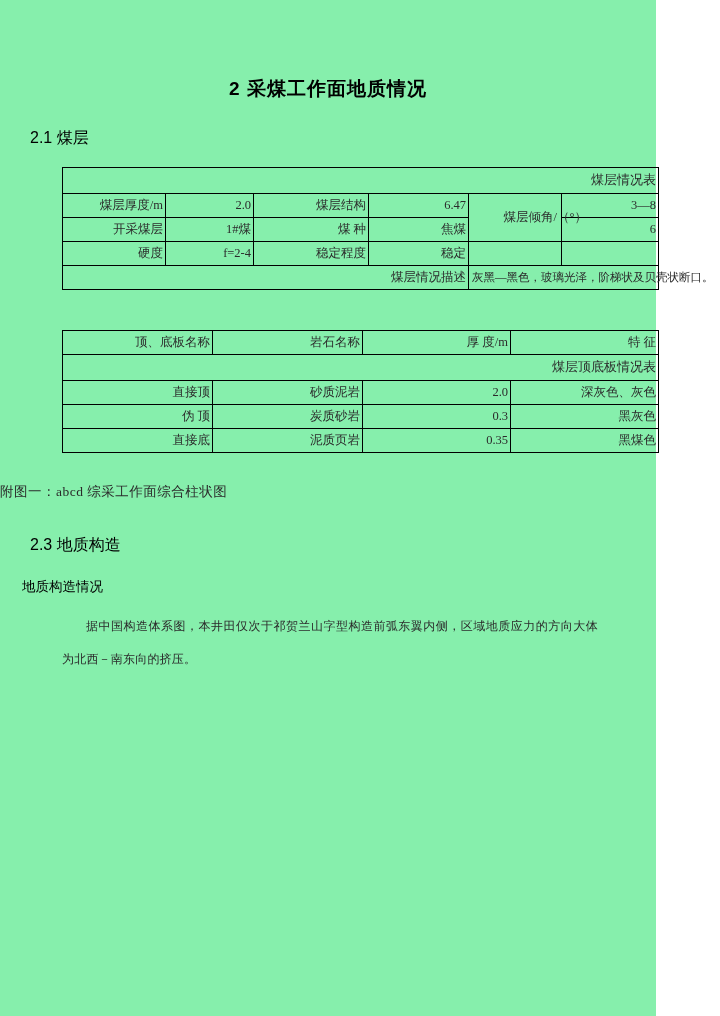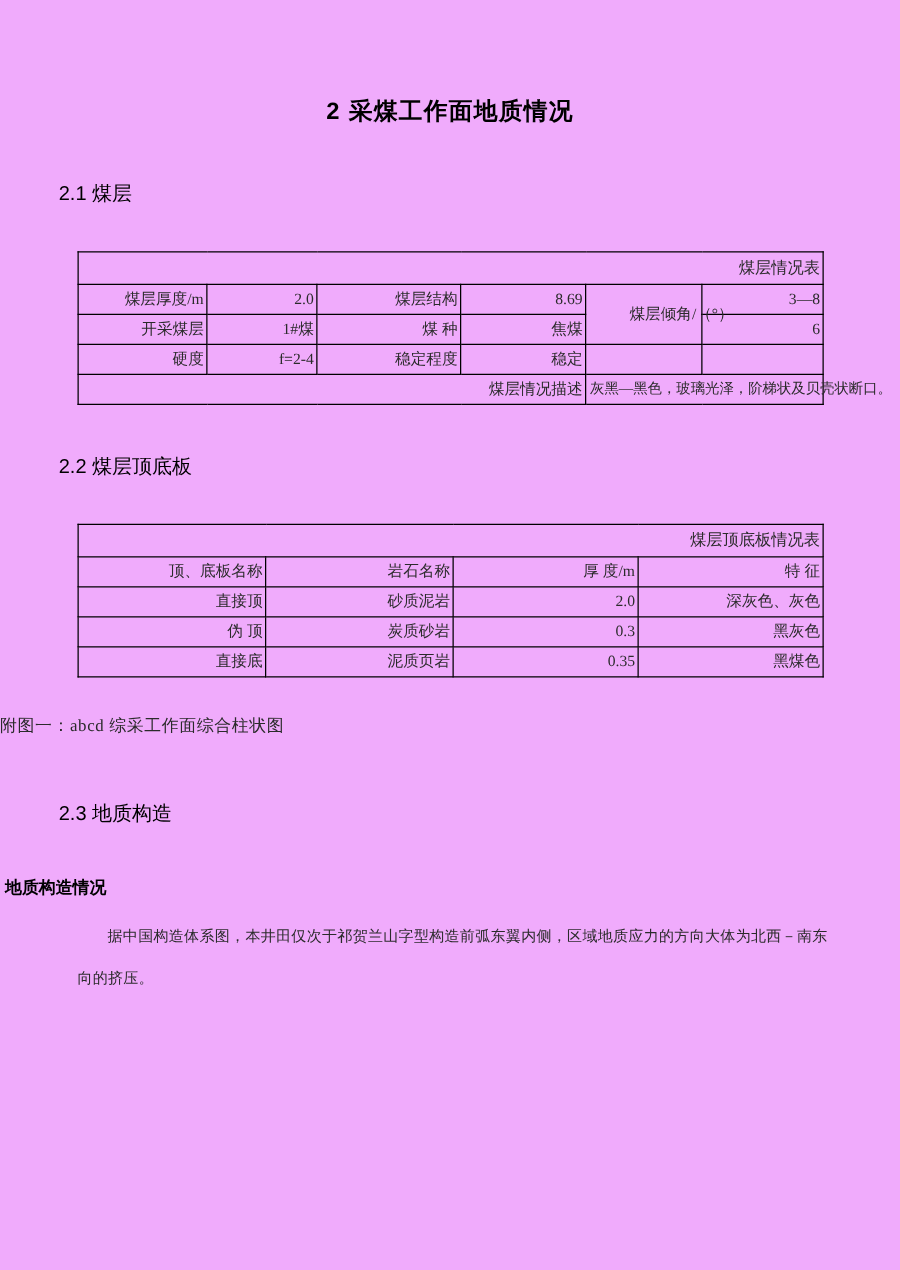--- a/index.html
+++ b/index.html
@@ -10,58 +10,58 @@
   }
   body {
     width: 720px;
     height: 1016px;
     font-family: "Liberation Serif", "DejaVu Serif", serif;
     color: #1a1a1a;
     position: relative;
     overflow: hidden;
   }
   .page {
-    width: 720px;
+    width: 656px;
     height: 1016px;
     box-sizing: border-box;
     padding: 0;
     position: relative;
-    background: #f0abfc;
+    background: #86efac;
   }
 
   
   .doc-title {
     text-align: center;
     font-family: "Liberation Sans", "DejaVu Sans", sans-serif;
     font-weight: bold;
     font-size: 19px;
     letter-spacing: 1px;
     margin: 0;
     padding-top: 76px;
     color: #000;
   }
 
   
   .h2 {
     font-family: "Liberation Sans", "DejaVu Sans", sans-serif;
     font-size: 16px;
     font-weight: normal;
     color: #000;
-    margin: 17px;
+    margin: 0;
     padding-left: 30px;
   }
   .h2.indent-less { }
 
   .h3-bold {
     font-family: "Liberation Sans", "DejaVu Sans", sans-serif;
     font-size: 13.5px;
-    font-weight: bold;
+    font-weight: normal;
     color: #000;
     margin: 0;
-    padding-left: 4px;
+    padding-left: 22px;
   }
 
   
   .tbl-wrap {
     padding: 0 0 0 62px;
   }
   table.doc-table {
     border-collapse: collapse;
     width: 596px;
     table-layout: fixed;
@@ -145,21 +145,21 @@
         <col style="width:97px">
       </colgroup>
       <tbody>
         <tr>
           <td class="caption-row" colspan="6">煤层情况表</td>
         </tr>
         <tr>
           <td>煤层厚度/m</td>
           <td>2.0</td>
           <td>煤层结构</td>
-          <td>8.69</td>
+          <td>6.47</td>
           <td rowspan="2">
             <span class="v-label">煤层倾角/（°）</span>
           </td>
           <td>3—8</td>
         </tr>
         <tr>
           <td>开采煤层</td>
           <td>1#煤</td>
           <td>煤  种</td>
           <td>焦煤</td>
@@ -176,43 +176,42 @@
         <tr>
           <td colspan="4">煤层情况描述</td>
           <td colspan="2" class="desc-left" style="font-size:11.5px;">灰黑—黑色，玻璃光泽，阶梯状及贝壳状断口。</td>
         </tr>
       </tbody>
     </table>
   </div>
 
   <div class="sp-22"></div>
 
-  <h2 class="h2">2.2 煤层顶底板</h2>
 
   <div class="sp-18"></div>
 
   <div class="tbl-wrap">
     <table class="doc-table">
       <colgroup>
         <col style="width:150px">
         <col style="width:150px">
         <col style="width:148px">
         <col style="width:148px">
       </colgroup>
       <tbody>
         <tr>
-          <td class="caption-row" colspan="4">煤层顶底板情况表</td>
-        </tr>
-        <tr>
           <td>顶、底板名称</td>
           <td>岩石名称</td>
           <td>厚  度/m</td>
           <td>特  征</td>
         </tr>
         <tr>
+          <td class="caption-row" colspan="4">煤层顶底板情况表</td>
+        </tr>
+        <tr>
           <td>直接顶</td>
           <td>砂质泥岩</td>
           <td>2.0</td>
           <td>深灰色、灰色</td>
         </tr>
         <tr>
           <td>伪  顶</td>
           <td>炭质砂岩</td>
           <td>0.3</td>
           <td>黑灰色</td>

